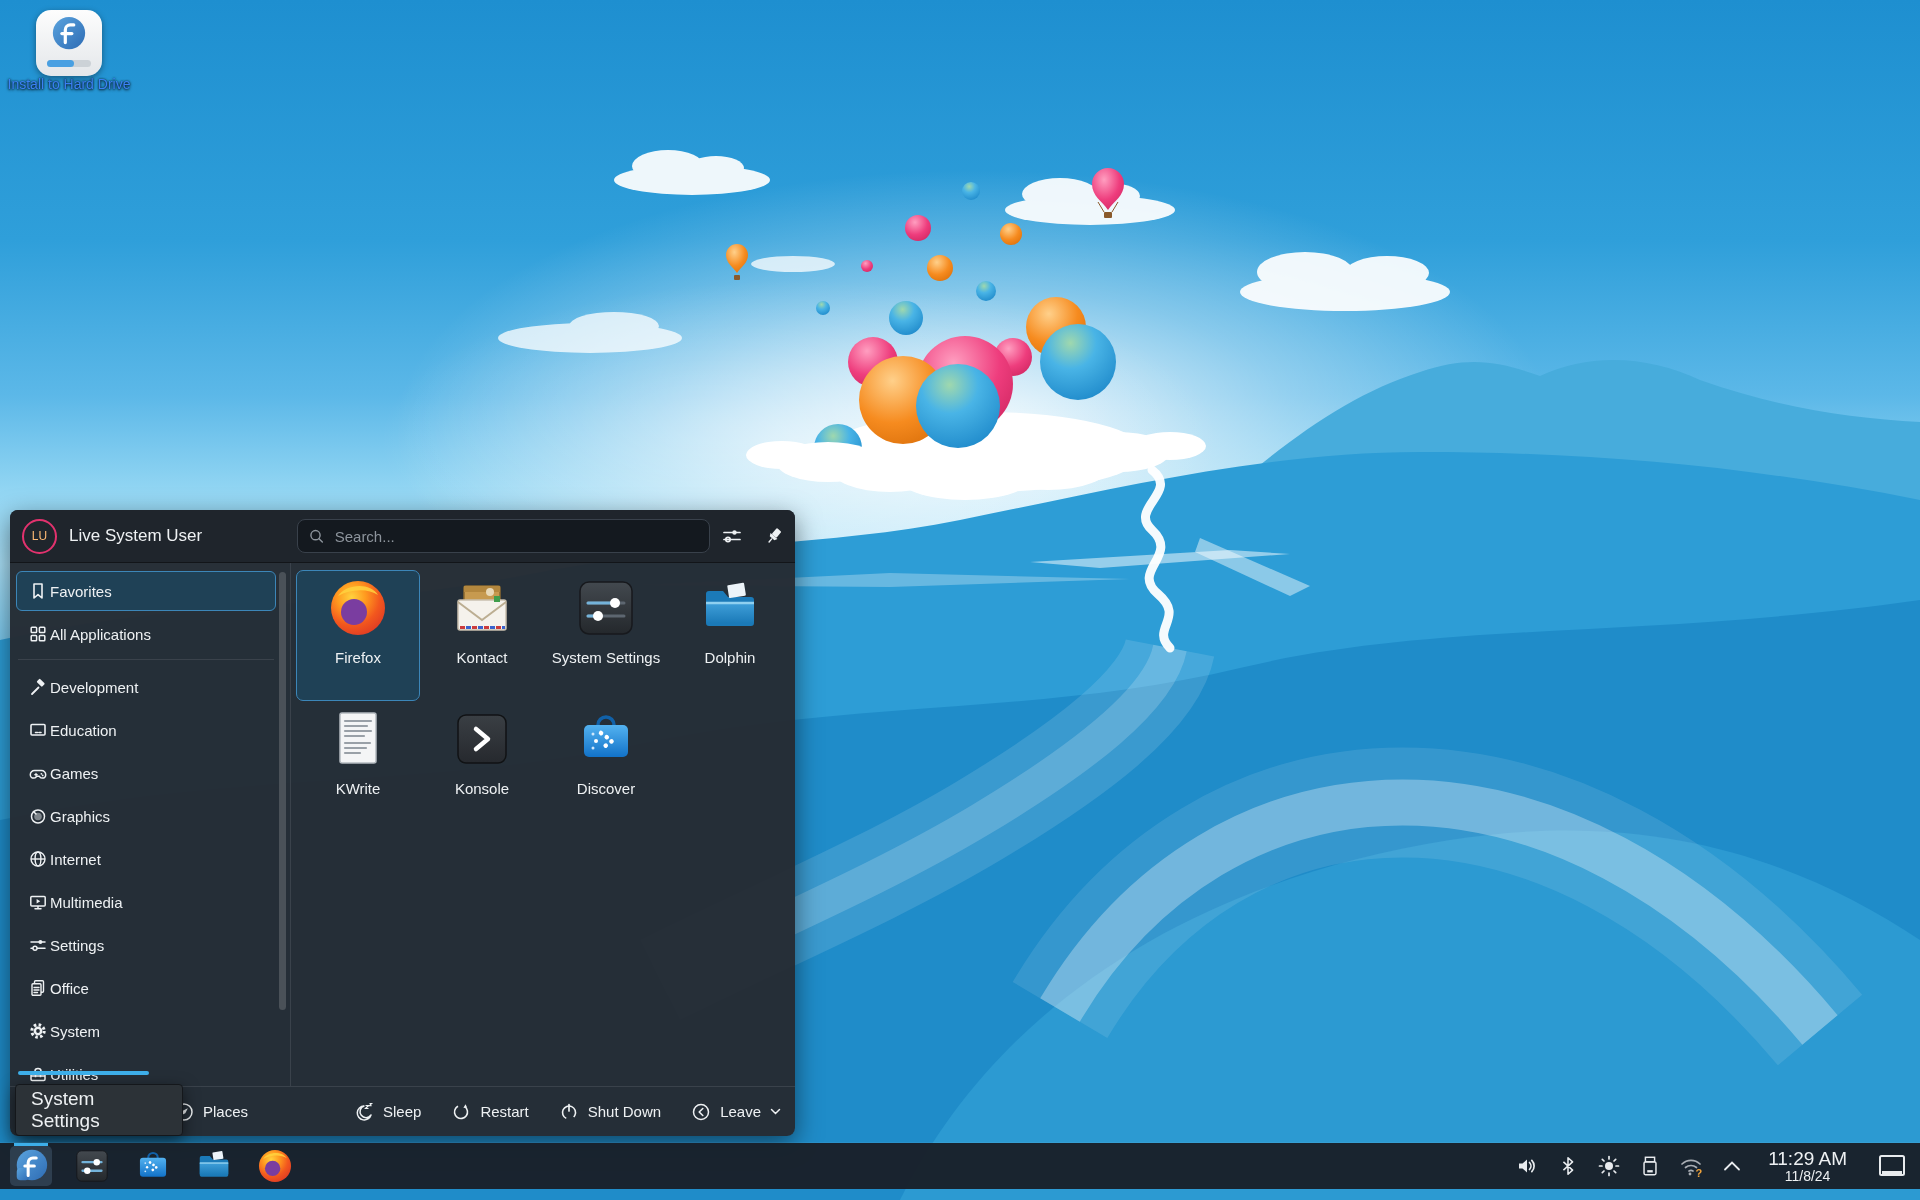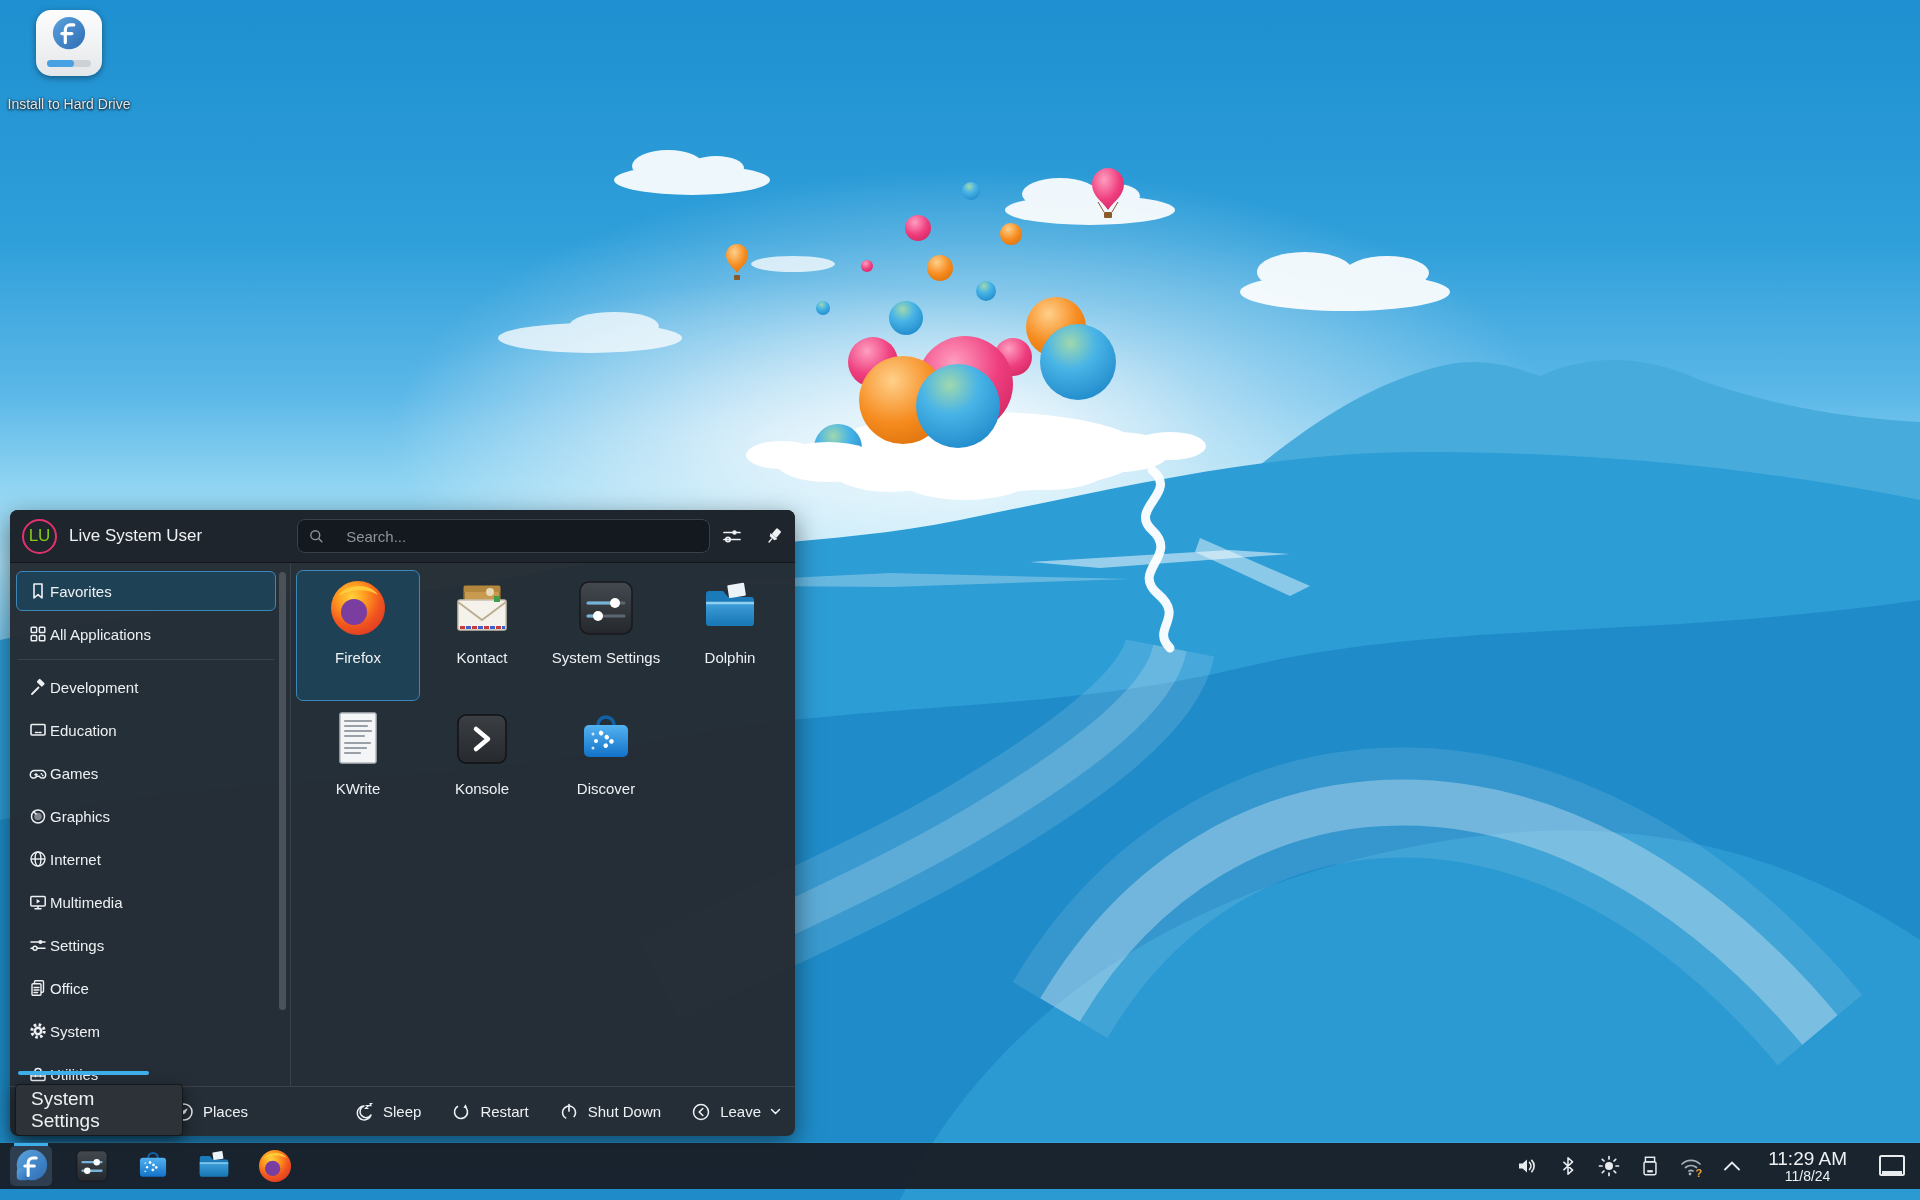--- a/index.html
+++ b/index.html
@@ -6,34 +6,34 @@
   .stage{position:relative;width:1920px;height:1200px;overflow:hidden;
          font-family:"Liberation Sans",sans-serif;color:#eef1f3;}
   .wallpaper{position:absolute;inset:0;}
 
   
   .desktop-icon{position:absolute;left:4px;top:10px;width:130px;text-align:center;cursor:default;}
   .di-img{width:66px;height:66px;margin:0 auto;background:linear-gradient(#fdfdfd,#e4e7ea);
           border-radius:15px;box-shadow:0 2px 6px rgba(0,0,0,.4);position:relative;}
   .di-bar{position:absolute;left:11px;right:11px;bottom:9px;height:7px;border-radius:4px;background:#ccd2d7;}
   .di-bar-fill{width:62%;height:100%;border-radius:4px;background:#49a0e2;}
-  .di-label{margin-top:20px;font-size:14px;line-height:17px;color:#e5e5e5;
+  .di-label{margin-top:0;font-size:14px;line-height:17px;color:#3b82f6;
             text-shadow:0 1px 3px rgba(0,0,0,.95),0 0 2px rgba(0,0,0,.7);}
 
   
   .launcher{position:absolute;left:10px;top:510px;width:785px;height:626px;
             background:rgba(38,45,53,.985);border-radius:8px;
             box-shadow:0 8px 26px rgba(0,0,0,.5);display:flex;flex-direction:column;z-index:20;}
   .lh-header{height:52px;background:#1f252c;border-bottom:1px solid #121519;
              border-radius:8px 8px 0 0;display:flex;align-items:center;padding:0 12px;position:relative;}
-  .avatar{width:35px;height:35px;border-radius:50%;border:2.5px solid #e2326e;color:#84cc16;
-          display:flex;align-items:center;justify-content:center;font-size:17px;box-sizing:border-box;}
+  .avatar{width:35px;height:35px;border-radius:50%;border:2.5px solid #e2326e;color:#fdba74;
+          display:flex;align-items:center;justify-content:center;font-size:12px;box-sizing:border-box;}
   .user-name{font-size:17px;margin-left:12px;}
   .search{position:absolute;left:287px;top:9px;width:413px;height:34px;box-sizing:border-box;
-          display:flex;align-items:center;gap:20px;padding:0 10px;background:#14191f;
+          display:flex;align-items:center;gap:8px;padding:0 10px;background:#14191f;
           border:1px solid #39414b;border-radius:8px;}
   .search input{background:none;border:none;outline:none;color:#eef1f3;font-size:15px;width:100%;
                 font-family:"Liberation Sans",sans-serif;}
   .search input::placeholder{color:#8d949c;}
   .hdr-btn{position:absolute;top:10px;width:32px;height:32px;display:flex;align-items:center;
            justify-content:center;background:none;border:none;padding:0;cursor:pointer;}
   .hdr-btn.cfg{left:706px;}
   .hdr-btn.pin{left:748px;}
 
   .lh-body{flex:1;display:flex;min-height:0;position:relative;}

